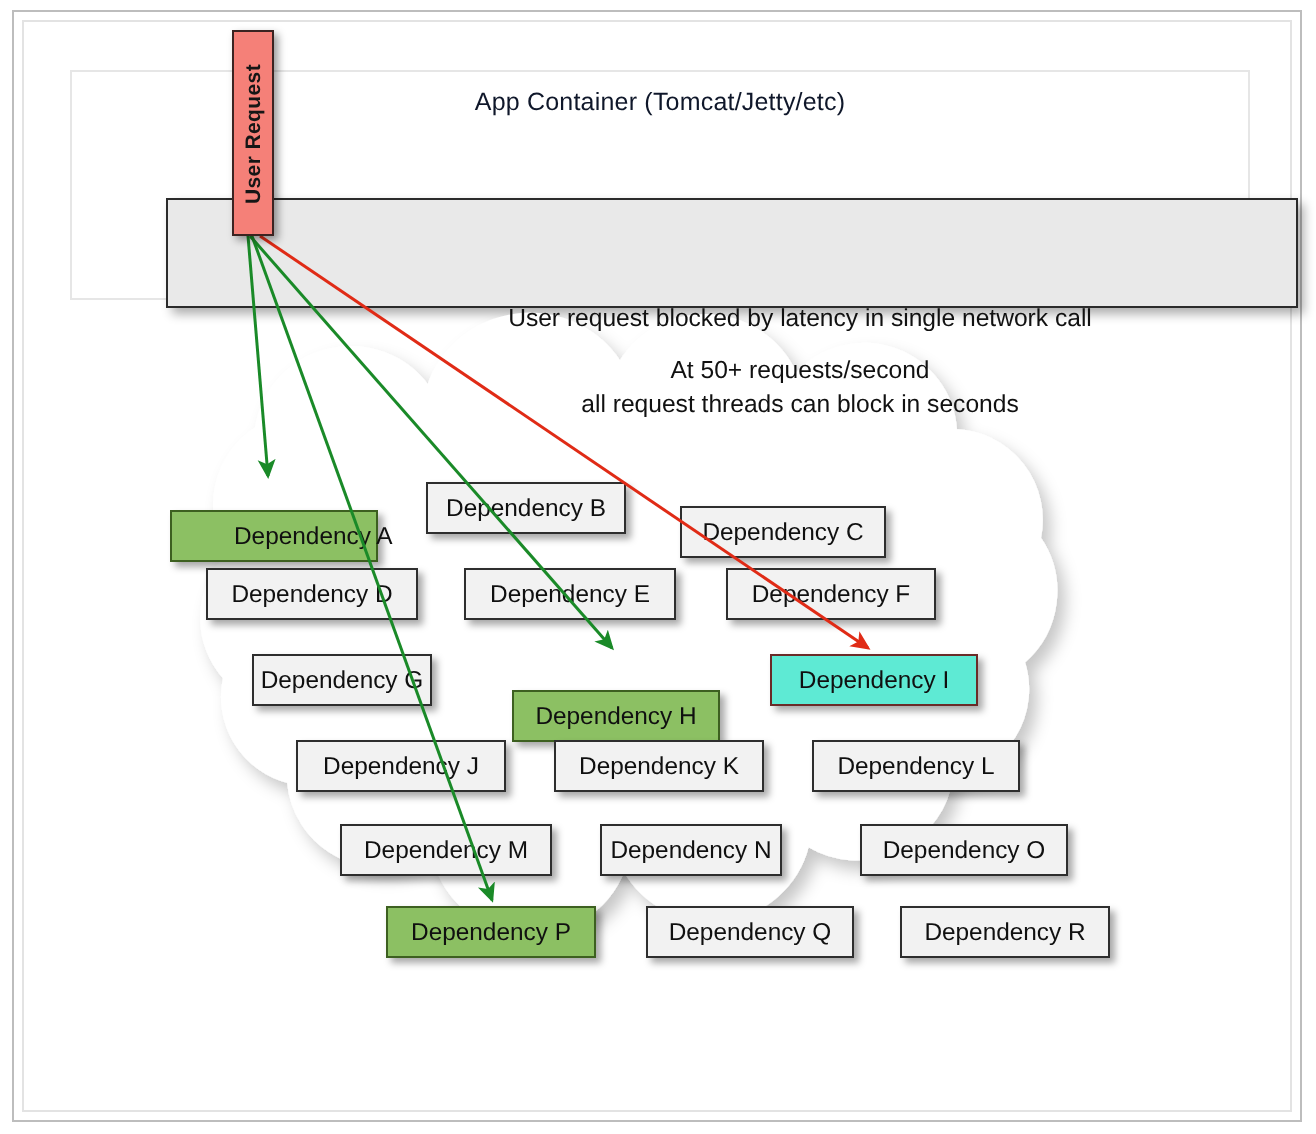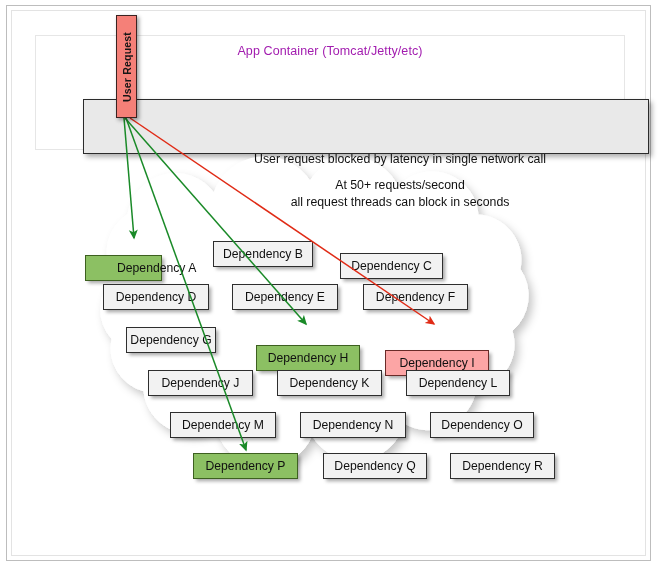--- a/index.html
+++ b/index.html
@@ -49,21 +49,21 @@
     box-sizing: border-box;
     background: #ffffff;
   }
   .app-container-title {
     position: absolute;
     left: 0;
     top: 8px;
     width: 100%;
     text-align: center;
     font-size: 12.5px;
-    color: #a21caf;
+    color: #0f172a;
     letter-spacing: 0.1px;
   }
   .app-container-inner {
     position: absolute;
     left: 47px;
     top: 63px;
     width: 566px;
     height: 55px;
     background: #e9e9e9;
     border: 1.6px solid #2b2b2b;
@@ -140,23 +140,22 @@
     box-sizing: border-box;
     box-shadow: 2.5px 2.5px 3.5px rgba(0,0,0,0.34);
     z-index: 12;
     white-space: nowrap;
   }
   .dep.green {
     background: #8cc063;
     border-color: #3d6020;
   }
   .dep.red {
-    background: #fca5a5;
+    background: #5eead4;
     border-color: #6a2b28;
-    margin-top: 23px;
   }
 
   
   .arrows {
     position: absolute;
     left: 0;
     top: 0;
     width: 658px;
     height: 567px;
     z-index: 25;
@@ -206,34 +205,34 @@
     <span class="user-request-label">User Request</span>
   </div>
 
   <div class="caption">
     <div class="caption-line1">User request blocked by latency in single network call</div>
     <div class="caption-line2">At 50+ requests/second</div>
     <div class="caption-line3">all request threads can block in seconds</div>
   </div>
 
   <div id="dep-host">
-      <div class="dep green" style="left: 85px; top: 255px; width: 77px; padding-left: 31px;">Dependency A</div>
+      <div class="dep green" style="left: 85px; top: 255px; width: 104px; padding-left: 31px;">Dependency A</div>
       <div class="dep" style="left: 213px; top: 241px; width: 100px;">Dependency B</div>
       <div class="dep" style="left: 340px; top: 241px; width: 103px; margin-top: 12px;">Dependency C</div>
       <div class="dep" style="left: 103px; top: 284px; width: 106px;">Dependency D</div>
       <div class="dep" style="left: 232px; top: 284px; width: 106px;">Dependency E</div>
       <div class="dep" style="left: 363px; top: 284px; width: 105px;">Dependency F</div>
       <div class="dep" style="left: 126px; top: 327px; width: 90px;">Dependency G</div>
       <div class="dep green" style="left: 256px; top: 327px; width: 104px; margin-top: 18px;">Dependency H</div>
       <div class="dep red" style="left: 385px; top: 327px; width: 104px;">Dependency I</div>
       <div class="dep" style="left: 148px; top: 370px; width: 105px;">Dependency J</div>
       <div class="dep" style="left: 277px; top: 370px; width: 105px;">Dependency K</div>
       <div class="dep" style="left: 406px; top: 370px; width: 104px;">Dependency L</div>
       <div class="dep" style="left: 170px; top: 412px; width: 106px;">Dependency M</div>
-      <div class="dep" style="left: 300px; top: 412px; width: 106px;">Dependency N</div>
+      <div class="dep" style="left: 300px; top: 412px; width: 91px;">Dependency N</div>
       <div class="dep" style="left: 430px; top: 412px; width: 104px;">Dependency O</div>
       <div class="dep green" style="left: 193px; top: 453px; width: 105px;">Dependency P</div>
       <div class="dep" style="left: 323px; top: 453px; width: 104px;">Dependency Q</div>
       <div class="dep" style="left: 450px; top: 453px; width: 105px;">Dependency R</div>
     </div>
 
   <svg class="arrows" id="arrow-host" viewBox="0 0 658 567" xmlns="http://www.w3.org/2000/svg">
       <defs>
         <marker id="head-ok" markerWidth="7" markerHeight="7" refX="5.5" refY="3" orient="auto" markerUnits="strokeWidth">
           <path d="M0,0 L6.5,3 L0,6 L1.6,3 Z" fill="#1a8a28"></path>

